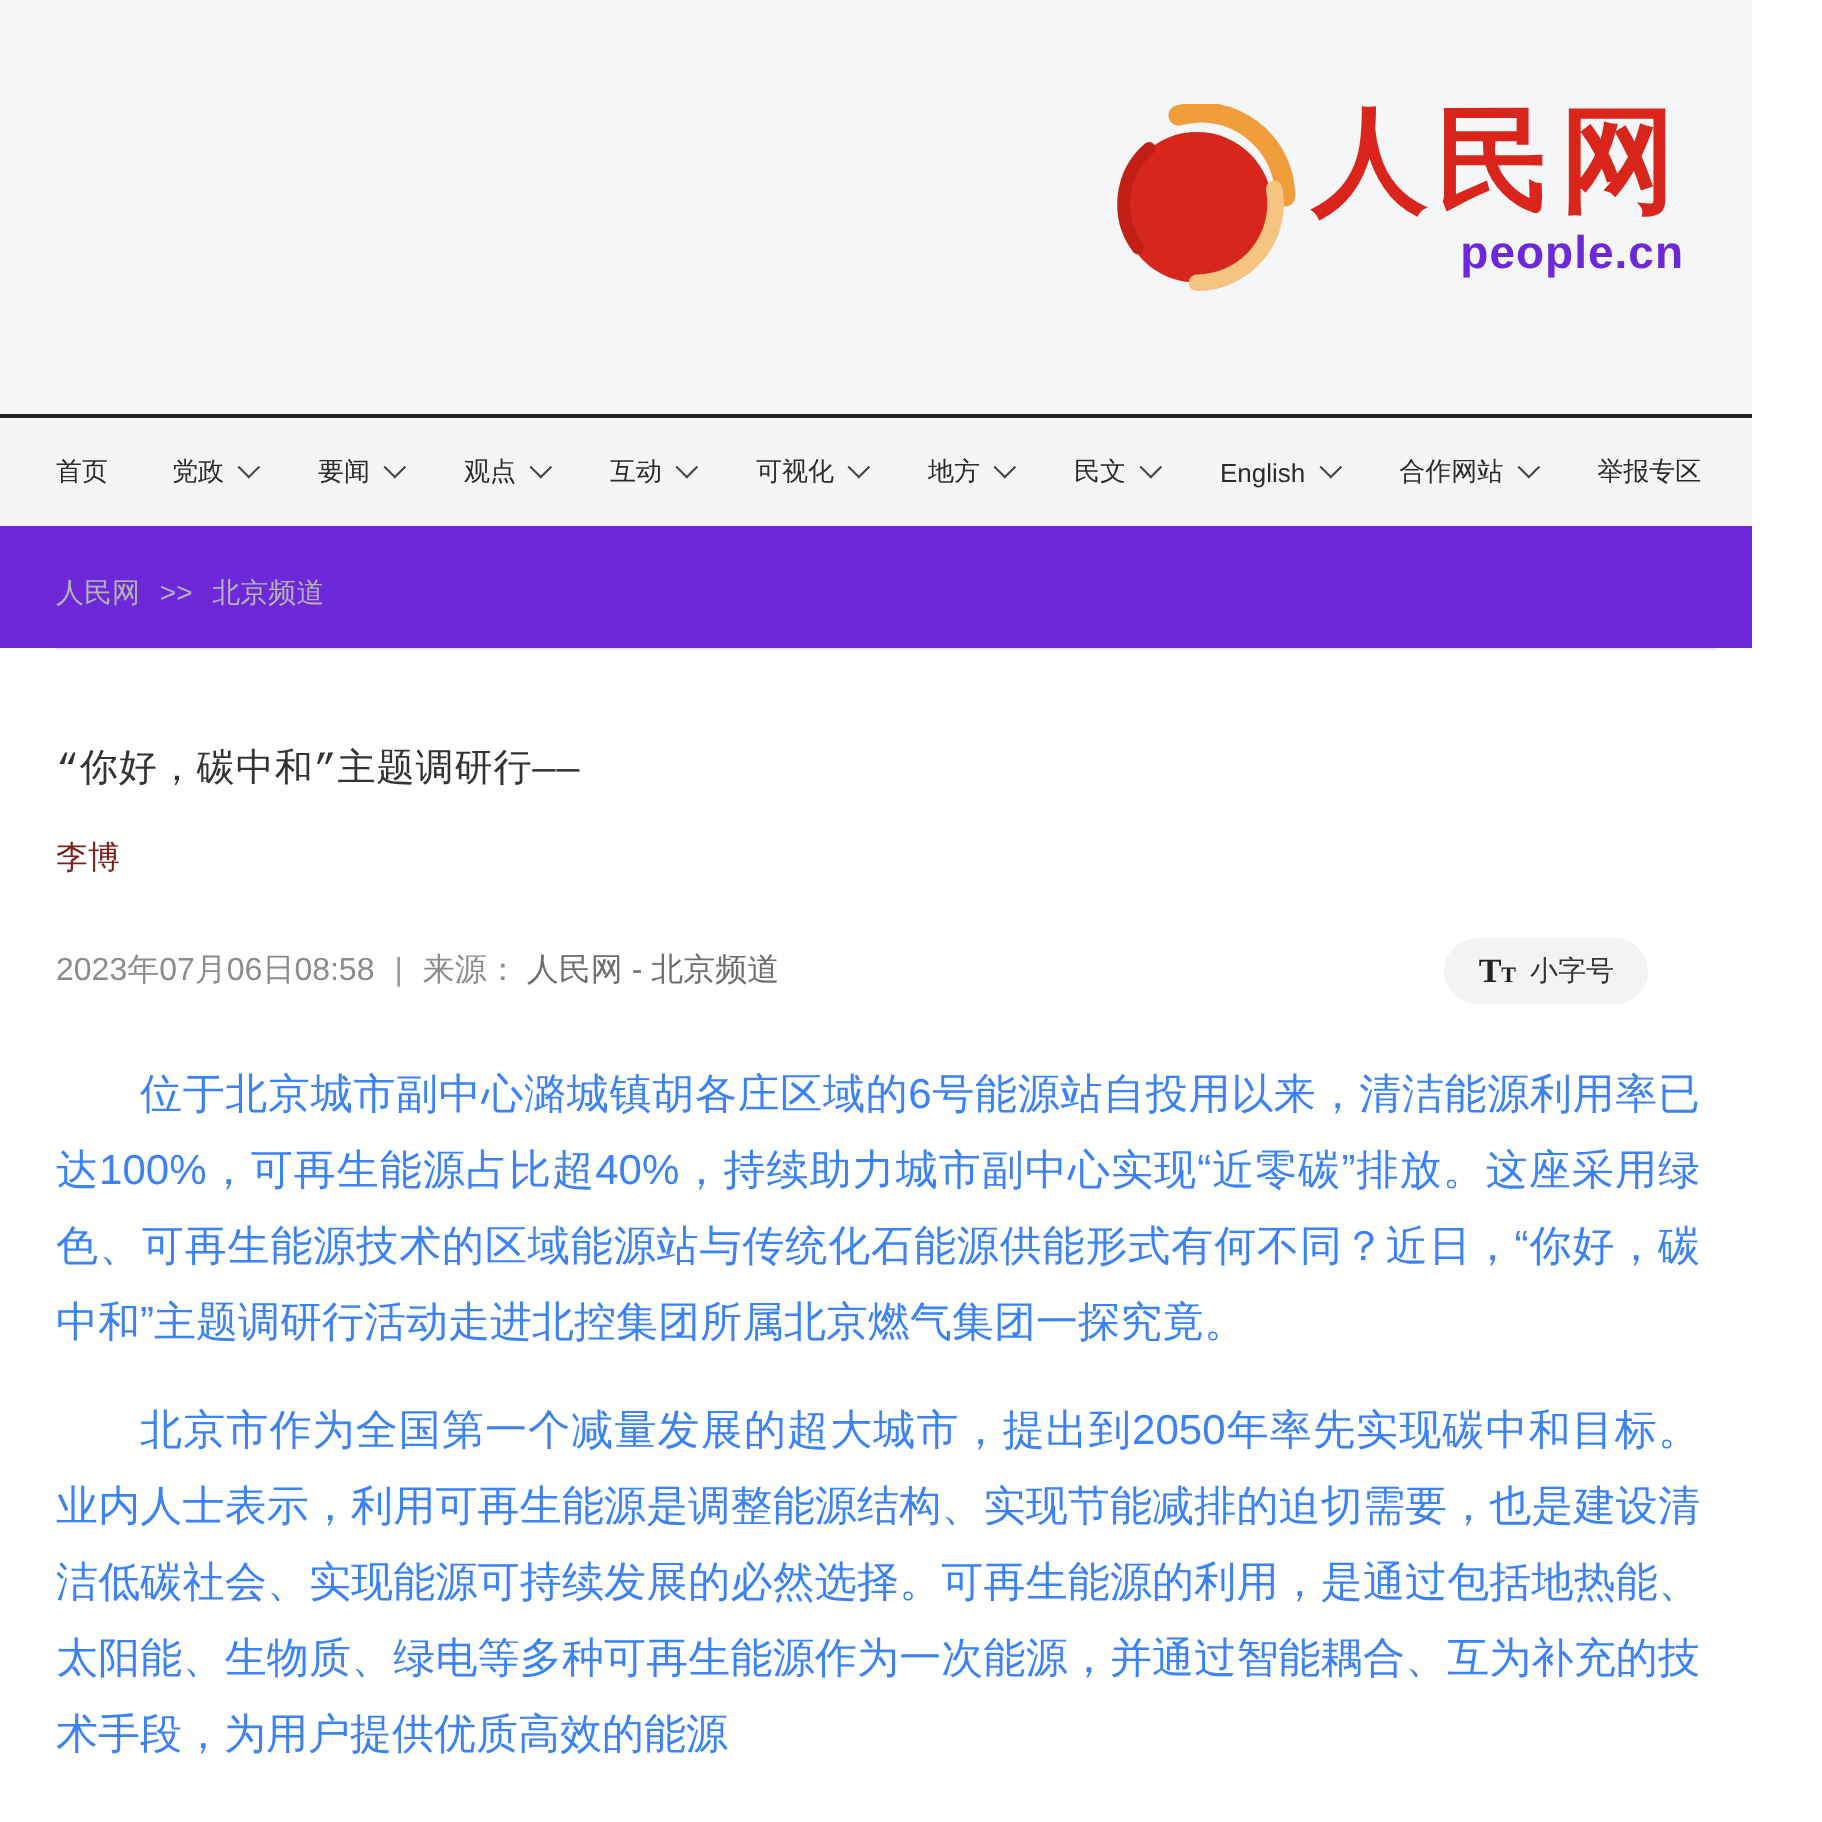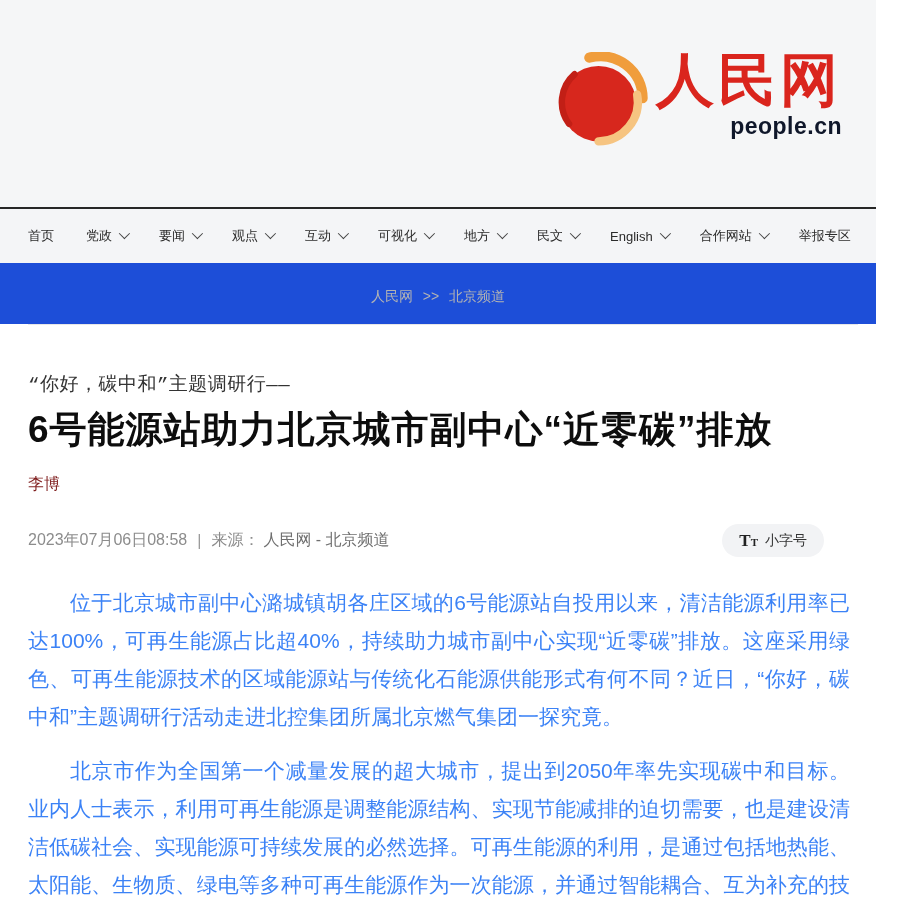--- a/index.html
+++ b/index.html
@@ -27,21 +27,21 @@
   .logo-text-col { margin-left: 6px; display: flex; flex-direction: column; align-items: flex-end; }
   .logo-cn {
     font-size: 58px; line-height: 62px; font-weight: 700;
     letter-spacing: 4px;
     color: #da251d;
     font-family: "Liberation Serif", "DejaVu Serif", serif;
     white-space: nowrap;
   }
   .logo-en {
     font-size: 23px; line-height: 24px; font-weight: 700;
-    color: #0f172a; letter-spacing: 0.5px;
+    color: #6d28d9; letter-spacing: 0.5px;
     margin-top: 2px;
   }
   .header-divider { height: 2px; background: #262626; }
 
   
   .main-nav {
     height: 54px;
     background: #f4f5f7;
     display: flex; align-items: center;
     padding-left: 28px;
@@ -58,23 +58,23 @@
     display: inline-block;
     width: 8px; height: 8px;
     border-right: 1.5px solid #444;
     border-bottom: 1.5px solid #444;
     transform: rotate(45deg) translateY(-2px);
     margin-left: 7px; margin-top: -3px;
   }
 
   
   .breadcrumb-bar {
-    background: #1d4ed8;
+    background: #6d28d9;
     padding: 25px 28px 18px 28px;
-    font-size: 14px; color: #b3b3b3; text-align: center;
+    font-size: 14px; color: #b3b3b3;
   }
   .breadcrumb-bar a { color: #b3b3b3; text-decoration: none; cursor: pointer; }
   .crumb-sep { margin: 0 6px; }
   .content-divider { border: 0; border-top: 1px solid #e7e7e7; margin: 0 18px 0 28px; }
 
   
   .article { padding: 0 26px 0 28px; }
   .kicker {
     margin-top: 46px;
     font-size: 19px; color: #333;
@@ -191,21 +191,20 @@
   <div class="breadcrumb-bar">
     <a>人民网</a>
     <span class="crumb-sep">&gt;&gt;</span>
     <a>北京频道</a>
   </div>
 
   <hr class="content-divider">
 
   <main class="article">
     <div class="kicker">“你好，碳中和”主题调研行——</div>
-    <h1 class="article-title">6号能源站助力北京城市副中心“近零碳”排放</h1>
     <div class="author-line">李博</div>
 
     <div class="meta-row">
       <div class="meta-left">
         <span>2023年07月06日08:58</span>
         <span class="meta-divider">|</span>
         <span class="source-label">来源：</span>
         <a class="source-link">人民网 - 北京频道</a>
       </div>
       <button class="font-size-btn">

